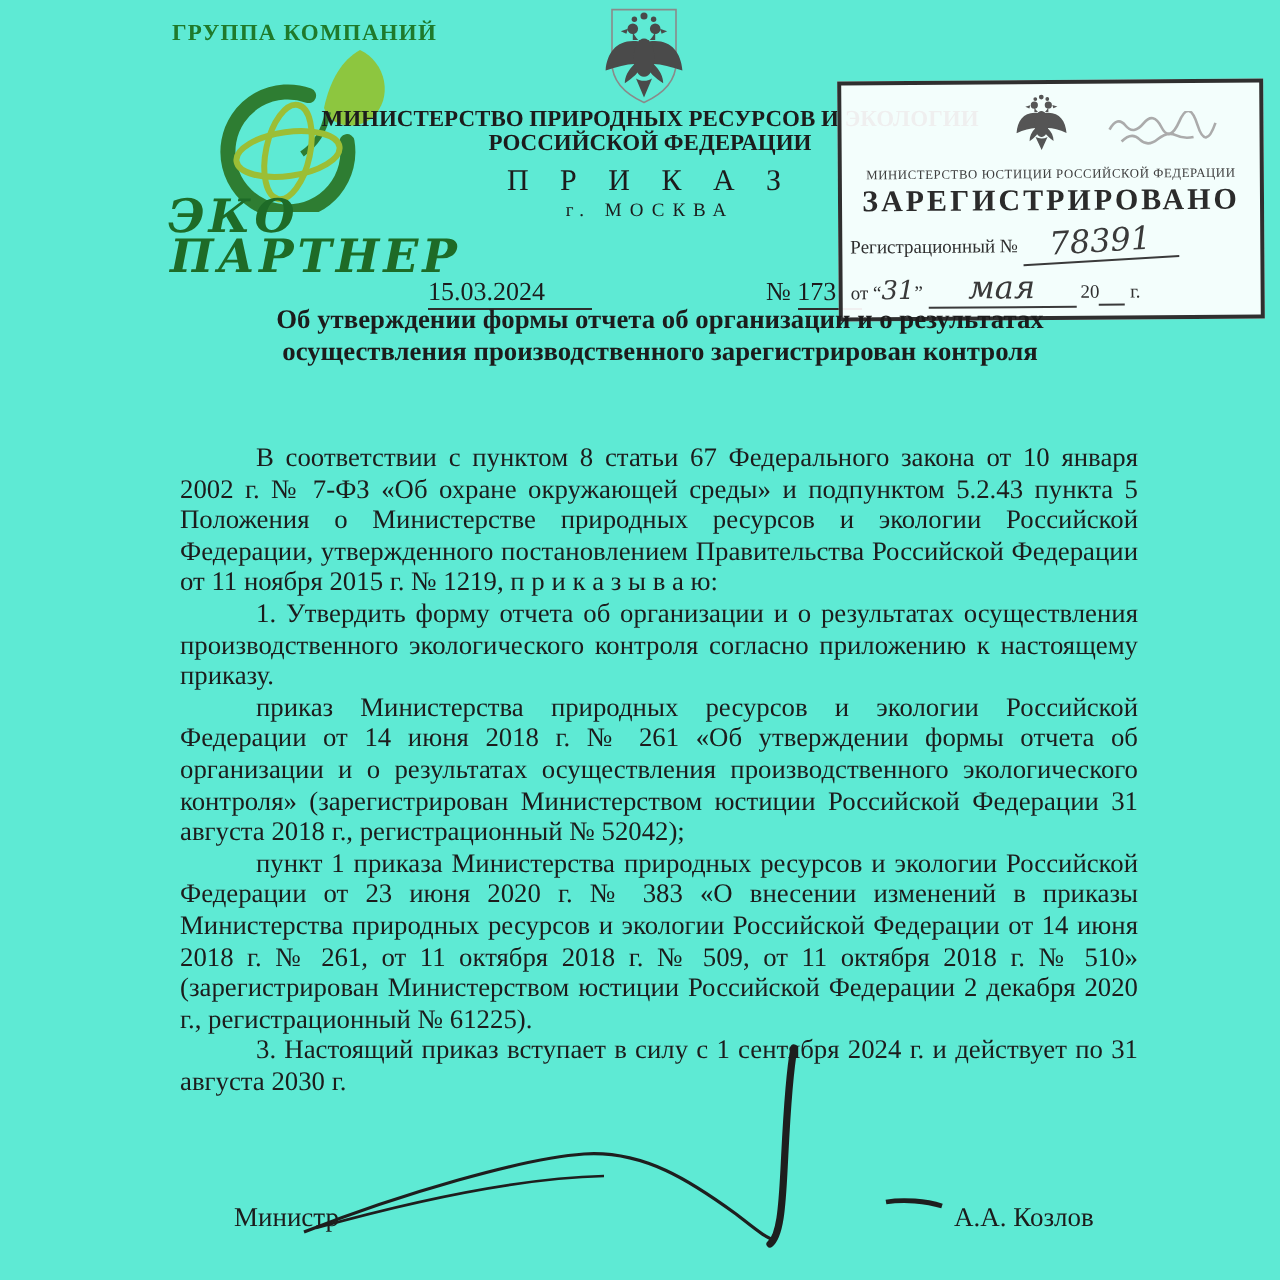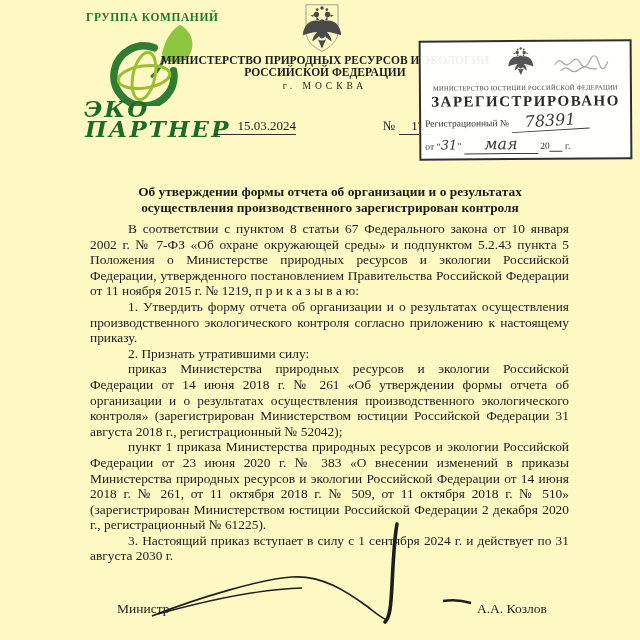--- a/index.html
+++ b/index.html
@@ -1,33 +1,33 @@
 <!DOCTYPE html>
 <html><head>
 <meta charset="utf-8">
 <style>
   html,body{margin:0;padding:0;background:#fff;}
   .canvas{
-    position:relative;width:640px;height:640px;background:#fef9c3;
+    position:relative;width:640px;height:640px;background:#5eead4;
     font-family:"Liberation Serif", serif;color:#1c1c1c;overflow:hidden;
   }
   .abs{position:absolute;}
 
   
   .logo-group{font-weight:bold;font-size:11.5px;letter-spacing:.6px;color:#1f7a2b;}
   .logo-word{font-weight:bold;font-style:italic;color:#1e6b27;font-size:23px;letter-spacing:2px;font-family:"DejaVu Serif", serif;}
 
   
   .hdr{width:334px;text-align:center;line-height:1.08;}
   .hdr-l1,.hdr-l2{font-weight:bold;font-size:11.5px;}
   .hdr-l3{font-weight:bold;font-size:10.5px;margin-top:1px;}
   .hdr-prikaz{font-size:15px;letter-spacing:6px;margin-top:4px;}
   .hdr-city{font-size:9.5px;letter-spacing:4px;margin-top:2px;}
   .dateline{font-size:13px;}
-  .u{border-bottom:1.2px solid #2e2e2e;display:inline-block;text-align:right;}
+  .u{border-bottom:1.2px solid #2e2e2e;display:inline-block;text-align:left;margin-top:20px;}
 
   
   .stamp{
     width:213px;height:120px;border:2px solid #2f2f2f;background:rgba(255,255,255,.93);
     transform:rotate(-.4deg);color:#333;box-sizing:border-box;padding:2px 4px 0 4px;
   }
   .stamp-top{height:40px;position:relative;}
   .stamp-min{font-size:6.4px;letter-spacing:.3px;text-align:center;color:#3d3d3d;white-space:nowrap;}
   .stamp-reg{font-size:15px;font-weight:bold;letter-spacing:1.5px;text-align:center;color:#2b2b2b;margin-top:2px;}
   .stamp-row{font-size:9.5px;color:#2f2f2f;margin-top:1px;white-space:nowrap;}
@@ -89,20 +89,21 @@
         <path d="M33 23 C46 21 53 29 54 41 C47 39 41 37 36 37 C40 41 42 45 42 49 C37 46 33 42 31 38 Z"></path>
         <ellipse cx="30" cy="33" rx="6.5" ry="12"></ellipse>
         <path d="M25 46 L30 58 L35 46 C32 48 28 48 25 46 Z"></path>
       </g>
     </svg>
   </div>
 
   <div class="abs hdr" style="left:158px;top:54px;">
     <div class="hdr-l1">МИНИСТЕРСТВО ПРИРОДНЫХ РЕСУРСОВ И ЭКОЛОГИИ</div>
     <div class="hdr-l2">РОССИЙСКОЙ ФЕДЕРАЦИИ</div>
+    <div class="hdr-prikaz">П Р И К А З</div>
     <div class="hdr-city">г. МОСКВА</div>
   </div>
 
   <div class="abs dateline" style="left:214px;top:118px;">
     <span class="u" style="width:82px;">15.03.2024</span>
   </div>
   <div class="abs dateline" style="left:383px;top:118px;">
     <span>№</span>
     <span class="u" style="width:32px;">173</span>
   </div>
@@ -148,29 +149,28 @@
       <span>от</span>
       <span>“</span><span class="hand-sm">31</span><span>”</span>
       <span class="hu" style="width:74px;">
         <span class="hand">мая</span>
       </span>
       <span>20</span><span class="hu" style="width:13px;">&nbsp;</span>
       <span>г.</span>
     </div>
   </div>
 
-  <div class="abs doc-title" style="left:90px;top:184px;">
+  <div class="abs doc-title" style="left:90px;top:152px;">
     <div>Об утверждении формы отчета об организации и о результатах</div>
     <div>осуществления производственного зарегистрирован контроля</div>
   </div>
 
   <div class="abs body-text" style="left:90px;top:221px;">
       <p>В соответствии с пунктом 8 статьи 67 Федерального закона от 10 января 2002 г. № 7-ФЗ «Об охране окружающей среды» и подпунктом 5.2.43 пункта 5 Положения о Министерстве природных ресурсов и экологии Российской Федерации, утвержденного постановлением Правительства Российской Федерации от 11 ноября 2015 г. № 1219, п р и к а з ы в а ю:</p>
       <p>1. Утвердить форму отчета об организации и о результатах осуществления производственного экологического контроля согласно приложению к настоящему приказу.</p>
-      <p>2. Признать утратившими силу:</p>
       <p>приказ Министерства природных ресурсов и экологии Российской Федерации от 14 июня 2018 г. № 261 «Об утверждении формы отчета об организации и о результатах осуществления производственного экологического контроля» (зарегистрирован Министерством юстиции Российской Федерации 31 августа 2018 г., регистрационный № 52042);</p>
       <p>пункт 1 приказа Министерства природных ресурсов и экологии Российской Федерации от 23 июня 2020 г. № 383 «О внесении изменений в приказы Министерства природных ресурсов и экологии Российской Федерации от 14 июня 2018 г. № 261, от 11 октября 2018 г. № 509, от 11 октября 2018 г. № 510» (зарегистрирован Министерством юстиции Российской Федерации 2 декабря 2020 г., регистрационный № 61225).</p>
       <p>3. Настоящий приказ вступает в силу с 1 сентября 2024 г. и действует по 31 августа 2030 г.</p>
     </div>
 
   <div class="abs sig-label" style="left:99px;top:601px;margin-left:18px;">Министр</div>
   <div class="abs sig-label" style="left:477px;top:601px;">А.А. Козлов</div>
 
   <svg class="abs" style="left:0;top:0;pointer-events:none;" width="640" height="640" viewBox="0 0 640 640">
     <g stroke="#1e1e1e" fill="none">

